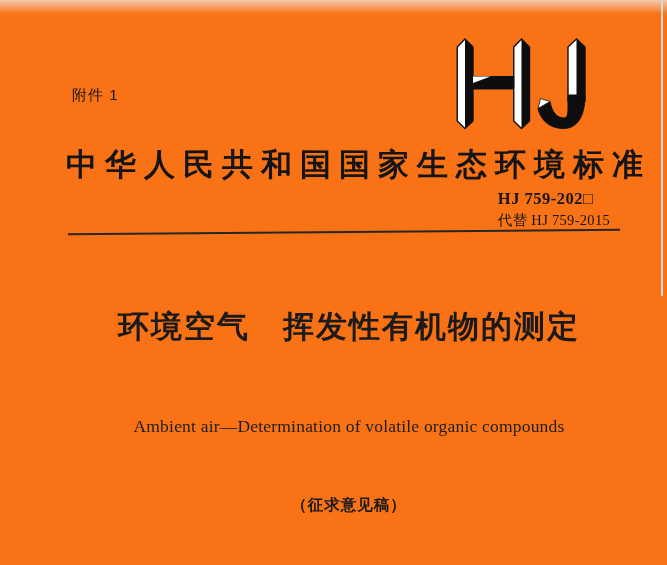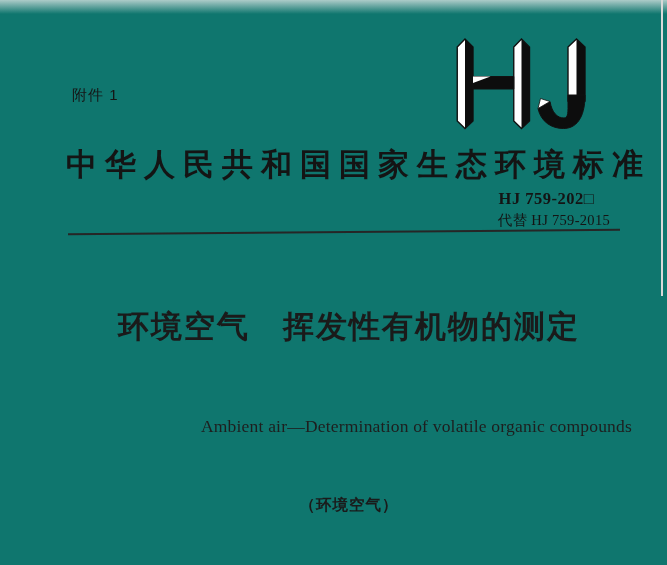--- a/index.html
+++ b/index.html
@@ -1,21 +1,21 @@
 <!DOCTYPE html>
 <html><head>
 <meta charset="utf-8">
 <style>
   * { margin: 0; padding: 0; box-sizing: border-box; }
   html, body { background: #e9e9e9; }
   .page {
     position: relative;
     width: 667px;
     height: 565px;
-    background: #0f766e;
+    background: #f97316;
     overflow: hidden;
     font-family: "Liberation Serif", "DejaVu Serif", serif;
     color: #1b1b1b;
   }
   .scan-haze {
     position: absolute; left: 0; top: 0; right: 0; height: 14px;
     background: linear-gradient(#f0f0ef, rgba(255,255,255,0));
     opacity: .7;
   }
   .edge-line {
@@ -47,35 +47,34 @@
   .authority {
     top: 144px;
     font-size: 31px;
     font-weight: 700;
     letter-spacing: 8px;
     color: #141414;
   }
   .codes {
     position: absolute;
     right: 57px; top: 188px;
-    text-align: center;
+    text-align: left;
     color: #141414;
   }
   .code-main {
     font-size: 16.5px;
     font-weight: 600;
     letter-spacing: 0.5px;
     line-height: 22px;
   }
   .code-replaces {
     font-size: 14.5px;
     font-weight: 500;
     letter-spacing: 0.3px;
     line-height: 21px;
-    margin-left: 15px;
   }
   .rule {
     position: absolute;
     left: 68px; top: 231px;
     width: 552px; height: 2.2px;
     background: #262626;
     transform: rotate(-0.45deg);
   }
   .cn-title {
     font-family: Liberation Serif, serif;
@@ -85,21 +84,21 @@
     color: #1a1a1a;
   }
   .cn-line1 { top: 306px; }
   .cn-line2 { top: 358px; }
   .en-title {
     font-size: 17.5px;
     font-weight: 400;
     letter-spacing: 0.2px;
     color: #1e1e1e;
   }
-  .en-line1 { top: 416px; text-align: right; }
+  .en-line1 { top: 416px; }
   .en-line2 { top: 458px; }
   .draft {
     top: 495px;
     font-family: "Liberation Sans", "DejaVu Sans", sans-serif;
     font-weight: 700;
     font-size: 15.5px;
     letter-spacing: 1px;
     color: #1a1a1a;
   }
 </style>
@@ -145,15 +144,15 @@
     <div class="code-main">HJ 759-202□</div>
     <div class="code-replaces">代替 HJ 759-2015</div>
   </div>
 
   <div class="rule"></div>
 
   <div class="centered-band cn-title cn-line1">环境空气　挥发性有机物的测定</div>
 
   <div class="centered-band en-title en-line1">Ambient air—Determination of volatile organic compounds</div>
 
-  <div class="centered-band draft">（环境空气）</div>
+  <div class="centered-band draft">（征求意见稿）</div>
 
 </div>
 
 </body></html>

